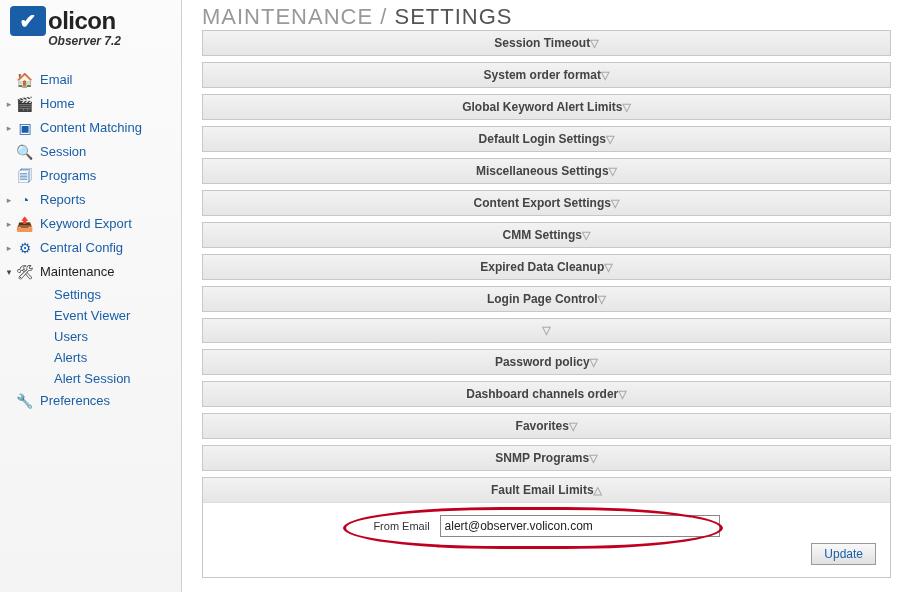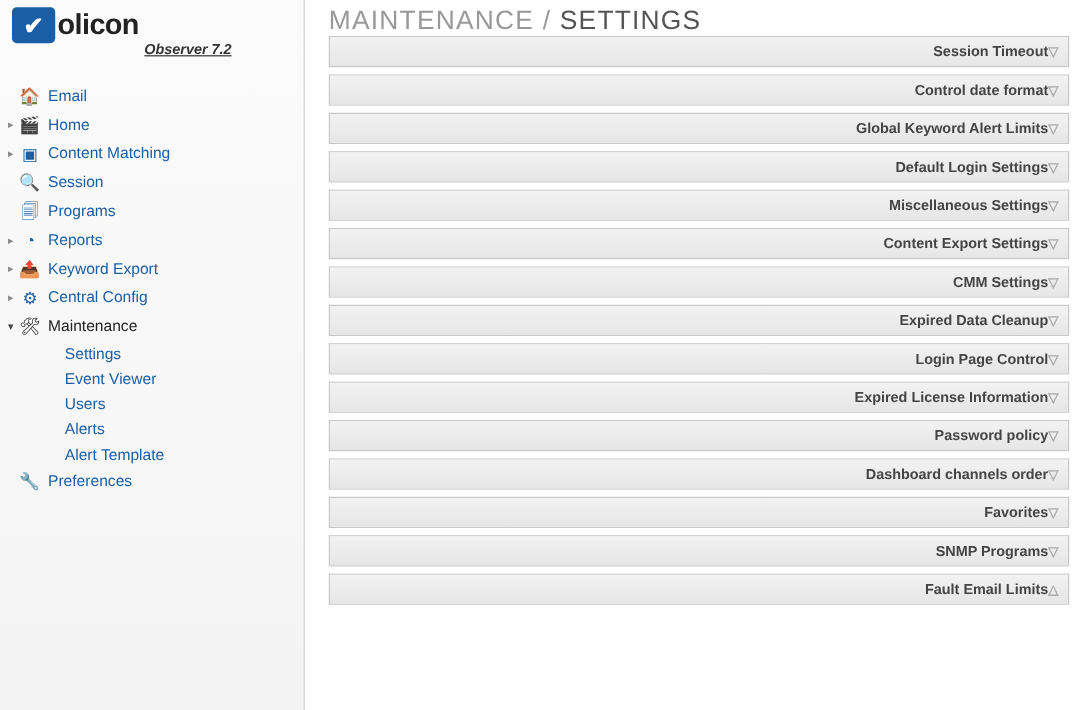--- a/index.html
+++ b/index.html
@@ -7,21 +7,21 @@
     font-family: Arial, Helvetica, sans-serif;
     font-size: 13px;
     background: #fff;
     color: #333;
     width: 901px;
     height: 592px;
     overflow: hidden;
   }
   .container { display: flex; height: 100%; }
   .sidebar {
-    width: 254px;
+    width: 182px;
     border-right: 1px solid #d0d0d0;
     background: linear-gradient(to bottom, #fbfbfb 0%, #f4f4f4 100%);
     display: flex;
     flex-direction: column;
   }
   .logo-block {
     padding: 6px 10px 2px 10px;
   }
   .logo-row { display: flex; align-items: center; }
   .logo-v {
@@ -44,21 +44,20 @@
     letter-spacing: -0.5px;
   }
   .logo-sub {
     text-align: right;
     font-style: italic;
     font-weight: bold;
     font-size: 12px;
     color: #333;
     padding-right: 50px;
     margin-top: -2px;
-    text-decoration: underline;
   }
   .nav {
     margin-top: 18px;
     flex: 1;
   }
   .nav-item {
     display: flex;
     align-items: center;
     padding: 3px 6px 3px 4px;
     cursor: pointer;
@@ -109,21 +108,21 @@
     margin-bottom: 6px;
     border: 1px solid #c8c8c8;
   }
   .panel-header {
     background: linear-gradient(to bottom, #f2f2f2, #e6e6e6);
     padding: 5px 8px;
     font-weight: bold;
     font-size: 12px;
     color: #444;
     display: flex;
-    justify-content: flex-end;
+    justify-content: center;
     align-items: center;
     cursor: pointer;
   }
   .panel-header .expand-icon {
     color: #aaa;
     font-size: 11px;
   }
   .panel-body {
     padding: 12px;
     background: #fff;
@@ -224,21 +223,21 @@
       <div class="nav-item dark">
         <span class="chevron down">▾</span>
         <span class="icon" style="color:#222">🛠</span>
         <span class="label">Maintenance</span>
       </div>
       <div class="nav-sub">
         <span class="sub-item">Settings</span>
         <span class="sub-item">Event Viewer</span>
         <span class="sub-item">Users</span>
         <span class="sub-item">Alerts</span>
-        <span class="sub-item">Alert Template</span>
+        <span class="sub-item">Alert Session</span>
       </div>
       <div class="nav-item">
         <span class="chevron"></span>
         <span class="icon">🔧</span>
         <span class="label">Preferences</span>
       </div>
     </div>
   </div>
 
   <div class="main">
@@ -247,21 +246,21 @@
     </div>
 
     <div class="panel">
       <div class="panel-header">
         <span>Session Timeout</span>
         <span class="expand-icon">▽</span>
       </div>
     </div>
     <div class="panel">
       <div class="panel-header">
-        <span>Control date format</span>
+        <span>System order format</span>
         <span class="expand-icon">▽</span>
       </div>
     </div>
     <div class="panel">
       <div class="panel-header">
         <span>Global Keyword Alert Limits</span>
         <span class="expand-icon">▽</span>
       </div>
     </div>
     <div class="panel">
@@ -295,21 +294,20 @@
       </div>
     </div>
     <div class="panel">
       <div class="panel-header">
         <span>Login Page Control</span>
         <span class="expand-icon">▽</span>
       </div>
     </div>
     <div class="panel">
       <div class="panel-header">
-        <span>Expired License Information</span>
         <span class="expand-icon">▽</span>
       </div>
     </div>
     <div class="panel">
       <div class="panel-header">
         <span>Password policy</span>
         <span class="expand-icon">▽</span>
       </div>
     </div>
     <div class="panel">
@@ -328,16 +326,26 @@
       <div class="panel-header">
         <span>SNMP Programs</span>
         <span class="expand-icon">▽</span>
       </div>
     </div>
     <div class="panel">
       <div class="panel-header">
         <span>Fault Email Limits</span>
         <span class="expand-icon">△</span>
       </div>
+      <div class="panel-body">
+        <div class="form-row">
+          <label>From Email</label>
+          <input type="text" value="alert@observer.volicon.com" style="">
+        </div>
+        <div class="highlight"></div>
+        <div class="btn-row">
+          <button class="btn">Update</button>
+        </div>
+      </div>
     </div>
 
   </div>
 </div>
 
 </body></html>

